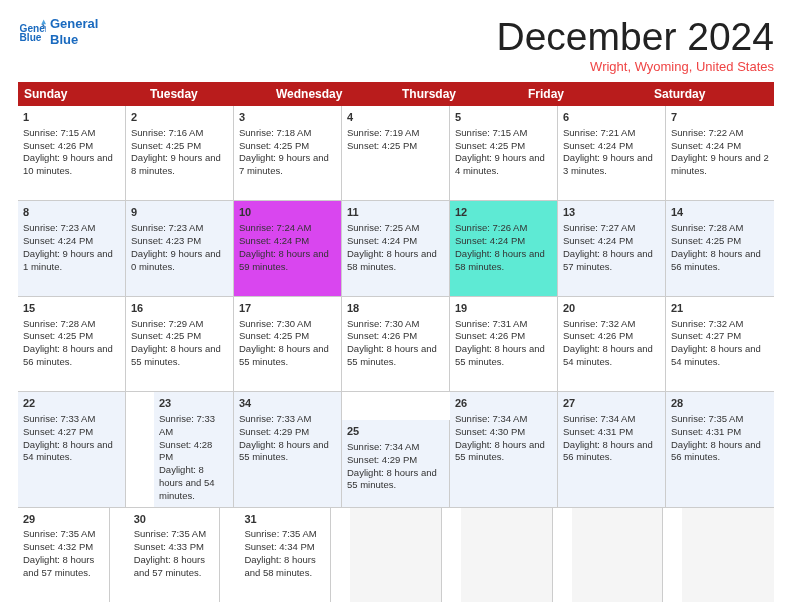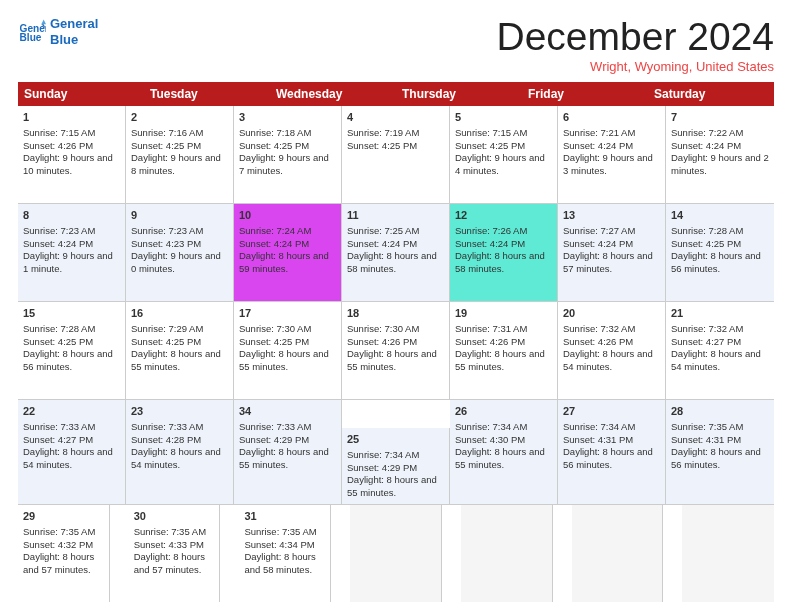--- a/index.html
+++ b/index.html
@@ -162,21 +162,21 @@
           <div class="cal-cell"><span class="day-num">15</span><span>Sunrise: 7:28 AM</span><br><span>Sunset: 4:25 PM</span><br><span>Daylight: 8 hours and 56 minutes.</span></div>
           <div class="cal-cell"><span class="day-num">16</span><span>Sunrise: 7:29 AM</span><br><span>Sunset: 4:25 PM</span><br><span>Daylight: 8 hours and 55 minutes.</span></div>
           <div class="cal-cell"><span class="day-num">17</span><span>Sunrise: 7:30 AM</span><br><span>Sunset: 4:25 PM</span><br><span>Daylight: 8 hours and 55 minutes.</span></div>
           <div class="cal-cell"><span class="day-num">18</span><span>Sunrise: 7:30 AM</span><br><span>Sunset: 4:26 PM</span><br><span>Daylight: 8 hours and 55 minutes.</span></div>
           <div class="cal-cell"><span class="day-num">19</span><span>Sunrise: 7:31 AM</span><br><span>Sunset: 4:26 PM</span><br><span>Daylight: 8 hours and 55 minutes.</span></div>
           <div class="cal-cell"><span class="day-num">20</span><span>Sunrise: 7:32 AM</span><br><span>Sunset: 4:26 PM</span><br><span>Daylight: 8 hours and 54 minutes.</span></div>
           <div class="cal-cell"><span class="day-num">21</span><span>Sunrise: 7:32 AM</span><br><span>Sunset: 4:27 PM</span><br><span>Daylight: 8 hours and 54 minutes.</span></div>
         </div>
         <div class="cal-row">
           <div class="cal-cell" style="background: rgb(238, 243, 251);"><span class="day-num">22</span><span>Sunrise: 7:33 AM</span><br><span>Sunset: 4:27 PM</span><br><span>Daylight: 8 hours and 54 minutes.</span></div>
-          <div class="cal-cell" style="background: rgb(238, 243, 251);"><span class="day-num">23</span><span>Sunrise: 7:33 AM</span><br><span>Sunset: 4:28 PM</span><br><span>Daylight: 8 hours and 54 minutes.</span></div>
+          <div class="cal-cell" style="background: rgb(238, 243, 251); margin-left: 28px;"><span class="day-num">23</span><span>Sunrise: 7:33 AM</span><br><span>Sunset: 4:28 PM</span><br><span>Daylight: 8 hours and 54 minutes.</span></div>
           <div class="cal-cell" style="background: rgb(238, 243, 251);"><span class="day-num">34</span><span>Sunrise: 7:33 AM</span><br><span>Sunset: 4:29 PM</span><br><span>Daylight: 8 hours and 55 minutes.</span></div>
           <div class="cal-cell" style="background: rgb(238, 243, 251); margin-top: 28px;"><span class="day-num">25</span><span>Sunrise: 7:34 AM</span><br><span>Sunset: 4:29 PM</span><br><span>Daylight: 8 hours and 55 minutes.</span></div>
           <div class="cal-cell" style="background: rgb(238, 243, 251);"><span class="day-num">26</span><span>Sunrise: 7:34 AM</span><br><span>Sunset: 4:30 PM</span><br><span>Daylight: 8 hours and 55 minutes.</span></div>
           <div class="cal-cell" style="background: rgb(238, 243, 251);"><span class="day-num">27</span><span>Sunrise: 7:34 AM</span><br><span>Sunset: 4:31 PM</span><br><span>Daylight: 8 hours and 56 minutes.</span></div>
           <div class="cal-cell" style="background: rgb(238, 243, 251);"><span class="day-num">28</span><span>Sunrise: 7:35 AM</span><br><span>Sunset: 4:31 PM</span><br><span>Daylight: 8 hours and 56 minutes.</span></div>
         </div>
         <div class="cal-row">
           <div class="cal-cell"><span class="day-num">29</span><span>Sunrise: 7:35 AM</span><br><span>Sunset: 4:32 PM</span><br><span>Daylight: 8 hours and 57 minutes.</span></div>
           <div class="cal-cell"><span class="day-num">30</span><span>Sunrise: 7:35 AM</span><br><span>Sunset: 4:33 PM</span><br><span>Daylight: 8 hours and 57 minutes.</span></div>
           <div class="cal-cell"><span class="day-num">31</span><span>Sunrise: 7:35 AM</span><br><span>Sunset: 4:34 PM</span><br><span>Daylight: 8 hours and 58 minutes.</span></div>

